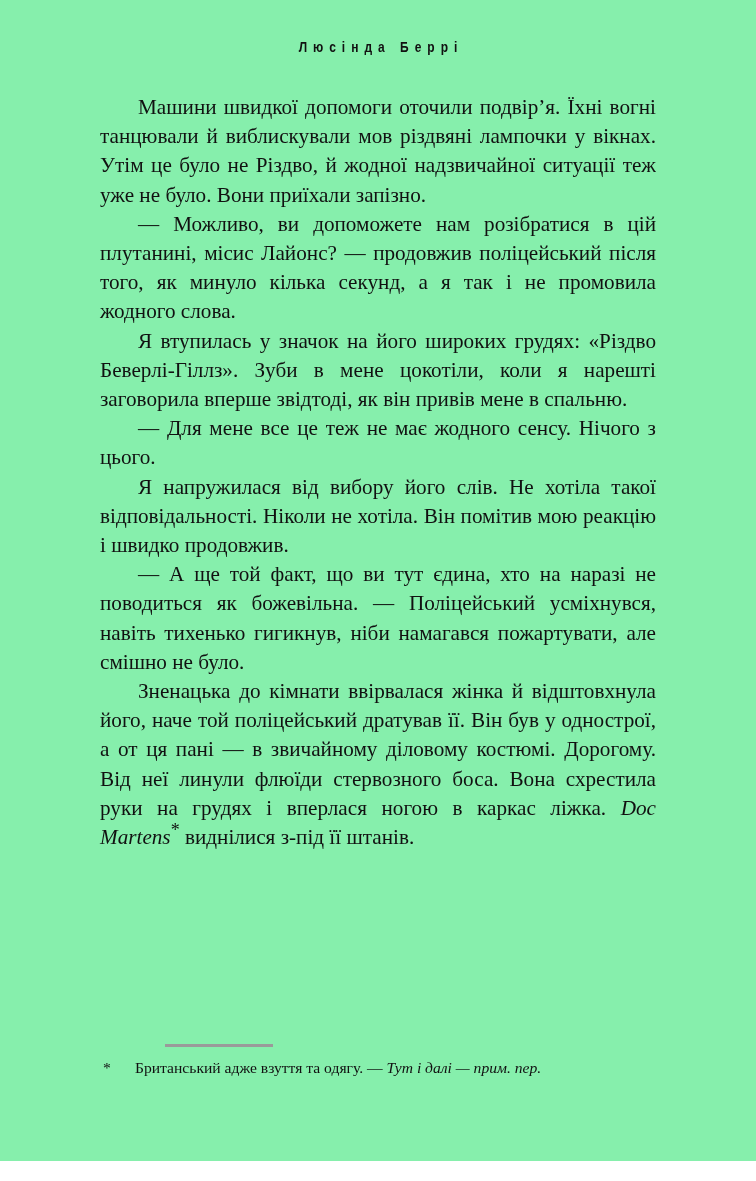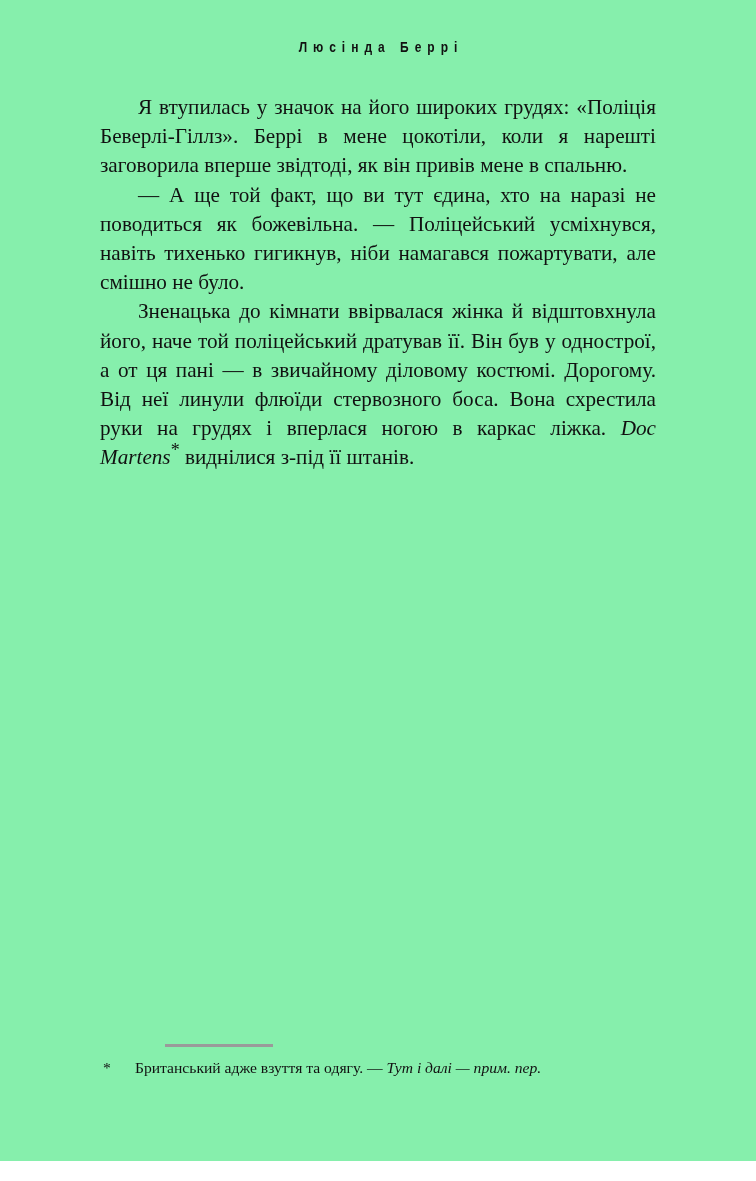--- a/index.html
+++ b/index.html
@@ -125,21 +125,25 @@
 </style>
 </head>
 <body>
 
 <div class="page">
 
   <div class="running-head">Люсінда Беррі</div>
 
   <div class="textblock">
 
-    <p class="para">Я втупилась у значок на його широких грудях: «Поліція Беверлі-Гіллз». Беррі в мене цокотіли, коли я нарешті заговорила вперше звідтоді, як він привів мене в спальню.</p>
+    <p class="para">Машини швидкої допомоги оточили подвір’я. Їхні вогні танцювали й виблискували мов різдвяні лампочки у вікнах. Утім це було не Різдво, й жодної надзвичайної ситуації теж уже не було. Вони приїхали запізно.</p>
+    <p class="para">— Можливо, ви допоможете нам розібратися в цій плутанині, місис Лайонс? — продовжив поліцейський після того, як минуло кілька секунд, а я так і не промовила жодного слова.</p>
+    <p class="para">Я втупилась у значок на його широких грудях: «Різдво Беверлі-Гіллз». Зуби в мене цокотіли, коли я нарешті заговорила вперше звідтоді, як він привів мене в спальню.</p>
+    <p class="para">— Для мене все це теж не має жодного сенсу. Нічого з цього.</p>
+    <p class="para">Я напружилася від вибору його слів. Не хотіла такої відповідальності. Ніколи не хотіла. Він помітив мою реакцію і швидко продовжив.</p>
     <p class="para">— А ще той факт, що ви тут єдина, хто на наразі не поводиться як божевільна. — Поліцейський усміхнувся, навіть тихенько гигикнув, ніби намагався пожартувати, але смішно не було.</p>
 
     <p class="para">
       <span>Зненацька до кімнати ввірвалася жінка й відштовхнула його, наче той поліцейський дратував її. Він був у однострої, а от ця пані — в звичайному діловому костюмі. Дорогому. Від неї линули флюїди стервозного боса. Вона схрестила руки на грудях і вперлася ногою в каркас ліжка. </span><i>Doc Martens</i><span class="fn-ref">*</span><span> виднілися з-під її штанів.</span>
     </p>
 
   </div>
 
   <div class="footnote-zone">
     <hr class="footnote-rule">

